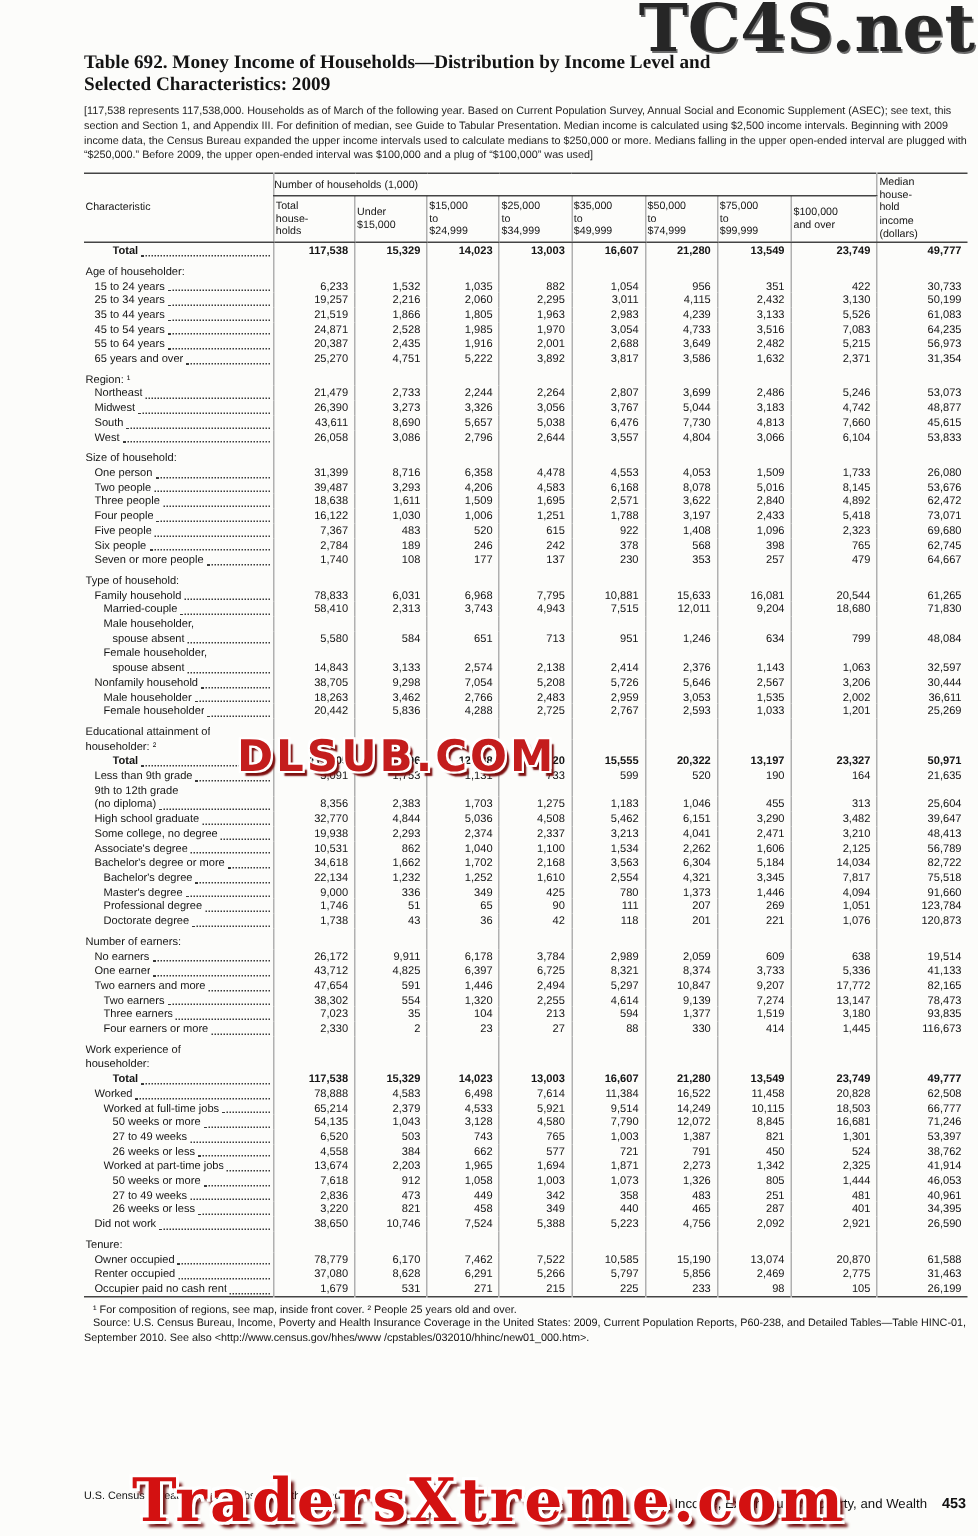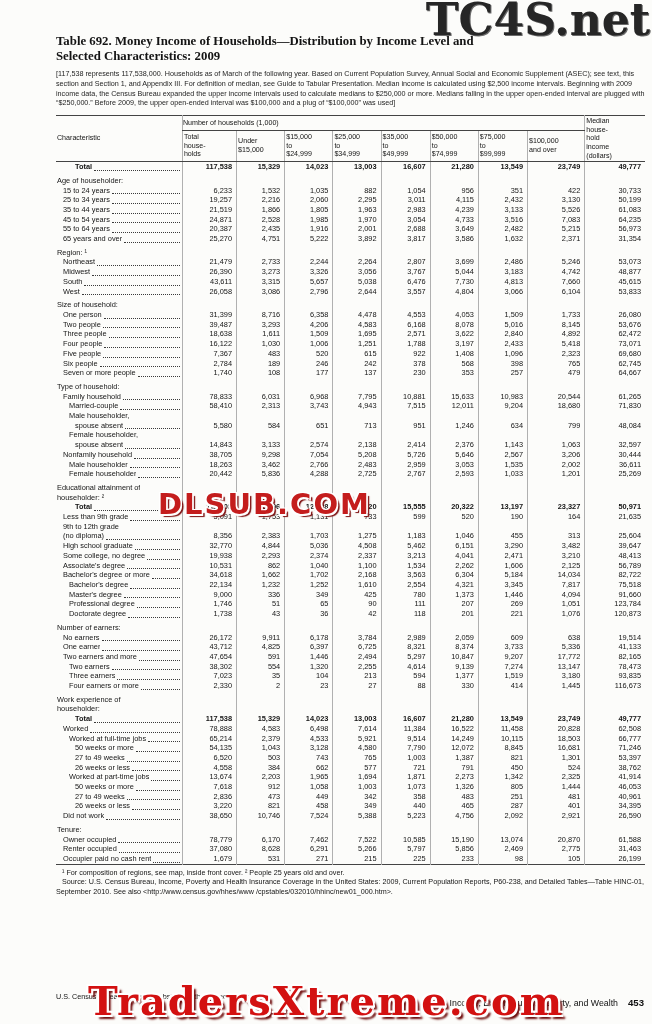--- a/index.html
+++ b/index.html
@@ -307,21 +307,21 @@
             <td class="num">48,877</td>
           </tr>
           <tr class="data">
             <td class="label ind1">
               <div class="lblwrap">
                 <span class="lbl">South</span>
                 <span class="leader"></span>
               </div>
             </td>
             <td class="num">43,611</td>
-            <td class="num">3,315</td>
+            <td class="num">8,690</td>
             <td class="num">5,657</td>
             <td class="num">5,038</td>
             <td class="num">6,476</td>
             <td class="num">7,730</td>
             <td class="num">4,813</td>
             <td class="num">7,660</td>
             <td class="num">45,615</td>
           </tr>
           <tr class="data">
             <td class="label ind1">
@@ -497,21 +497,21 @@
                 <span class="lbl">Family household</span>
                 <span class="leader"></span>
               </div>
             </td>
             <td class="num">78,833</td>
             <td class="num">6,031</td>
             <td class="num">6,968</td>
             <td class="num">7,795</td>
             <td class="num">10,881</td>
             <td class="num">15,633</td>
-            <td class="num">10,983</td>
+            <td class="num">16,081</td>
             <td class="num">20,544</td>
             <td class="num">61,265</td>
           </tr>
           <tr class="data">
             <td class="label ind2">
               <div class="lblwrap">
                 <span class="lbl">Married-couple</span>
                 <span class="leader"></span>
               </div>
             </td>

